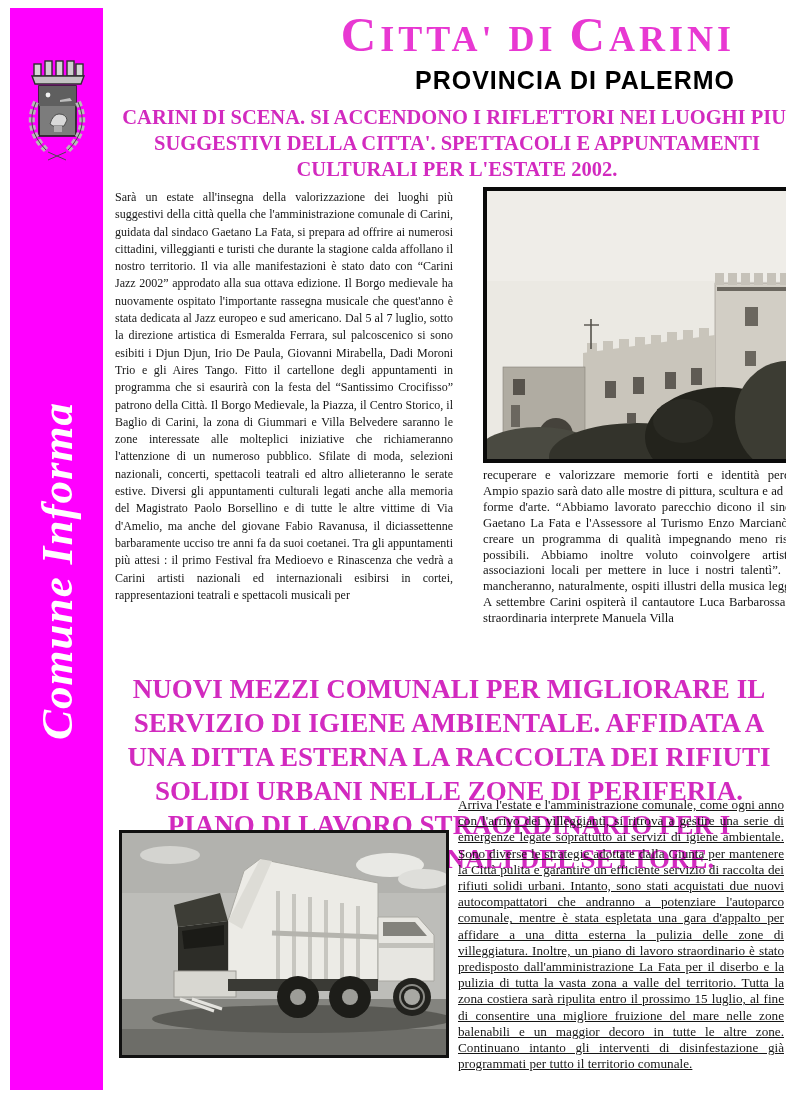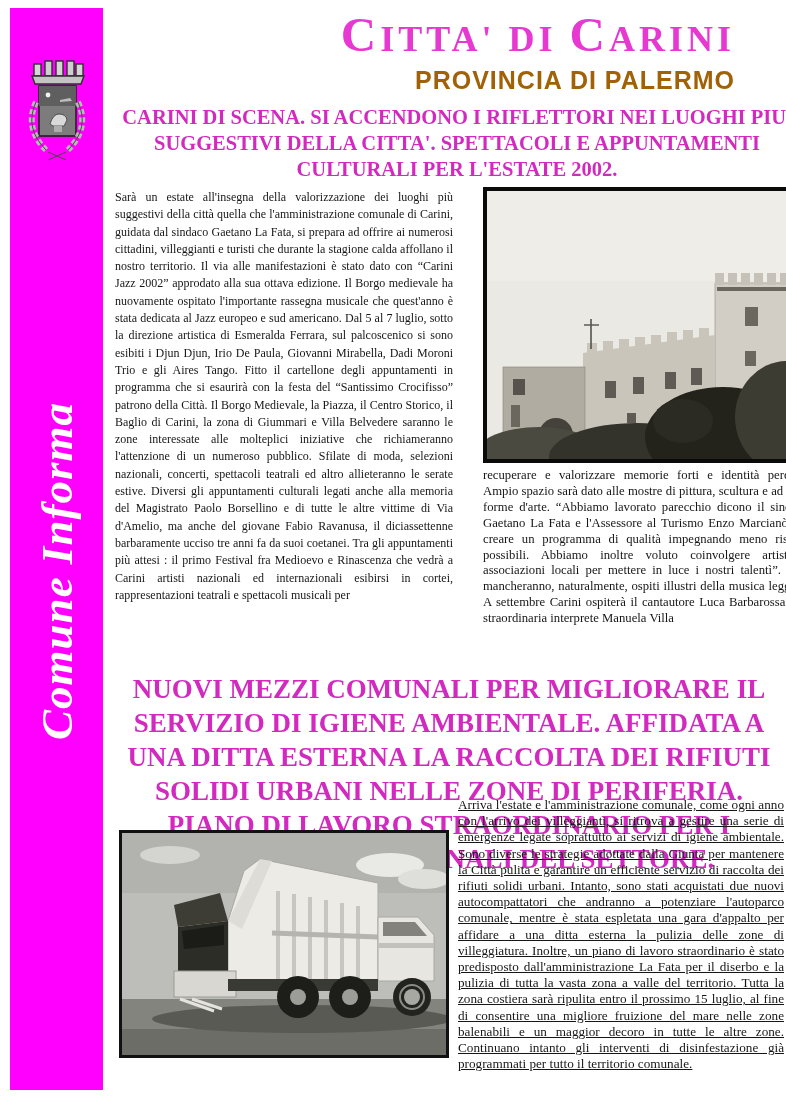--- a/index.html
+++ b/index.html
@@ -11,21 +11,21 @@
   .emblem{position:absolute;left:50%;top:44px;transform:translateX(-50%);width:74px;height:116px;}
   .masthead-vertical{position:absolute;left:50%;top:52%;
         transform:translate(-50%,-50%) rotate(-90deg);transform-origin:center;
         white-space:nowrap;color:#ffffff;font-family:"Liberation Serif",serif;
         font-style:italic;font-weight:bold;font-size:45px;letter-spacing:1px;}
 
   
   .titleblock{position:absolute;left:115px;top:8px;width:666px;text-align:right;padding-right:46px;box-sizing:border-box;}
   .page-title{color:#E838D2;font-weight:bold;font-size:36px;letter-spacing:4px;line-height:1.1;}
   .page-title .big{font-size:49px;}
-  .page-subtitle{color:#a16207;font-family:"Liberation Sans",sans-serif;font-weight:bold;
+  .page-subtitle{color:#000000;font-family:"Liberation Sans",sans-serif;font-weight:bold;
         font-size:25px;letter-spacing:1px;margin-top:4px;}
 
   .headline{position:absolute;left:113px;width:672px;text-align:center;
         color:#D22ABF;font-weight:bold;}
   .headline-1{top:104px;font-size:20.5px;line-height:1.28;padding:0 8px;}
   .headline-2{top:672px;font-size:27px;line-height:1.26;padding:0 14px;box-sizing:border-box;}
 
   
   .a1-left{position:absolute;left:115px;top:189px;width:338px;
         font-size:12px;line-height:17.3px;text-align:justify;}

